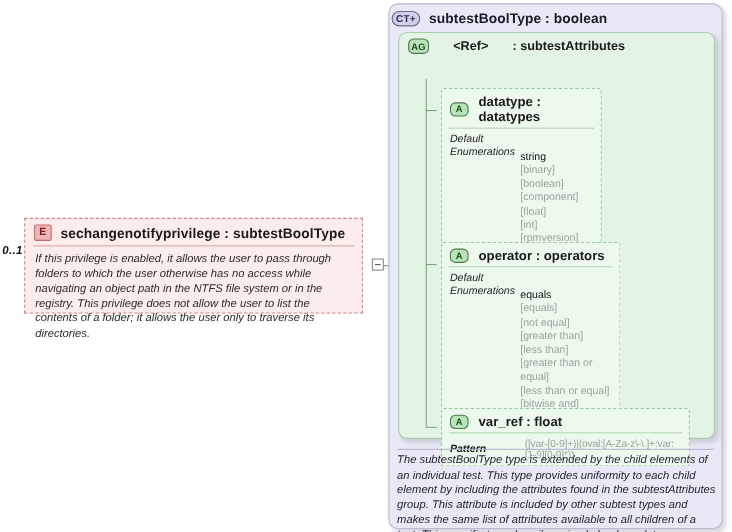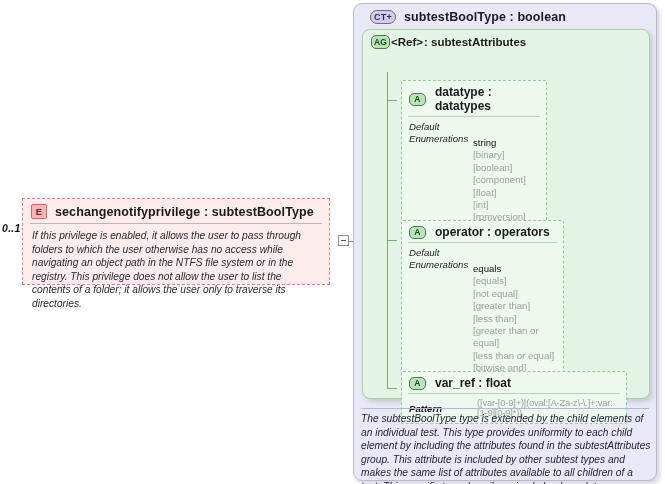--- a/index.html
+++ b/index.html
@@ -62,30 +62,30 @@
   #conn-box::before{
     content:"";position:absolute;left:2px;top:4px;width:5px;height:1px;background:#555;
   }
 
   
   #ct-box{
     position:absolute;left:353px;top:3px;width:304px;height:478px;
     background:#e8e8f6;border:1.2px solid #b9b9d6;border-radius:9px;
     box-sizing:border-box;box-shadow:3px 3px 4px rgba(120,120,140,.30);
   }
-  #ct-head{display:flex;align-items:center;gap:8px;padding:6px 8px 5px 16px;}
+  #ct-head{display:flex;align-items:center;gap:8px;padding:6px 8px 5px 2px;}
   #ct-title{font-size:12.5px;font-weight:bold;color:#1a1a2e;letter-spacing:.1px;}
 
   
   #ag-box{
     position:absolute;left:8px;top:25px;width:288px;height:370px;
     background:#e4f4e4;border:1.2px solid #aacfaa;border-radius:8px;
     box-sizing:border-box;box-shadow:3px 3px 4px rgba(120,140,120,.28);
   }
-  #ag-head{display:flex;align-items:center;gap:1px;padding:5px 8px 4px 8px;}
+  #ag-head{display:flex;align-items:center;gap:22px;padding:5px 8px 4px 8px;}
   #ag-ref{font-size:11.5px;font-weight:bold;color:#1a1a1a;}
   #ag-type{font-size:11.5px;font-weight:bold;color:#1a1a1a;}
 
   
   #spine{position:absolute;left:24px;top:42px;width:1.2px;height:316px;background:#7aa87a;}
   .stub{position:absolute;left:24px;width:10px;height:1.2px;background:#7aa87a;}
 
   
   .attr{
     position:absolute;background:#eef9ee;border:1.3px dashed #9cc79c;

